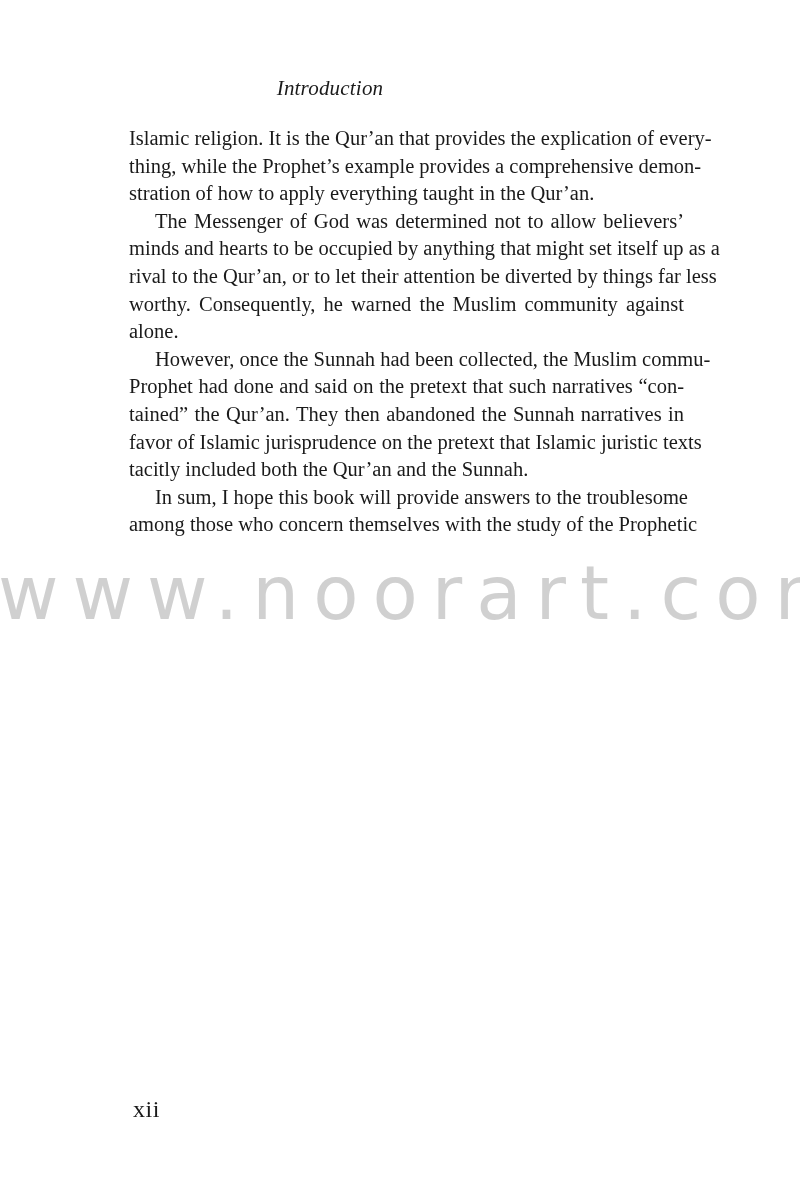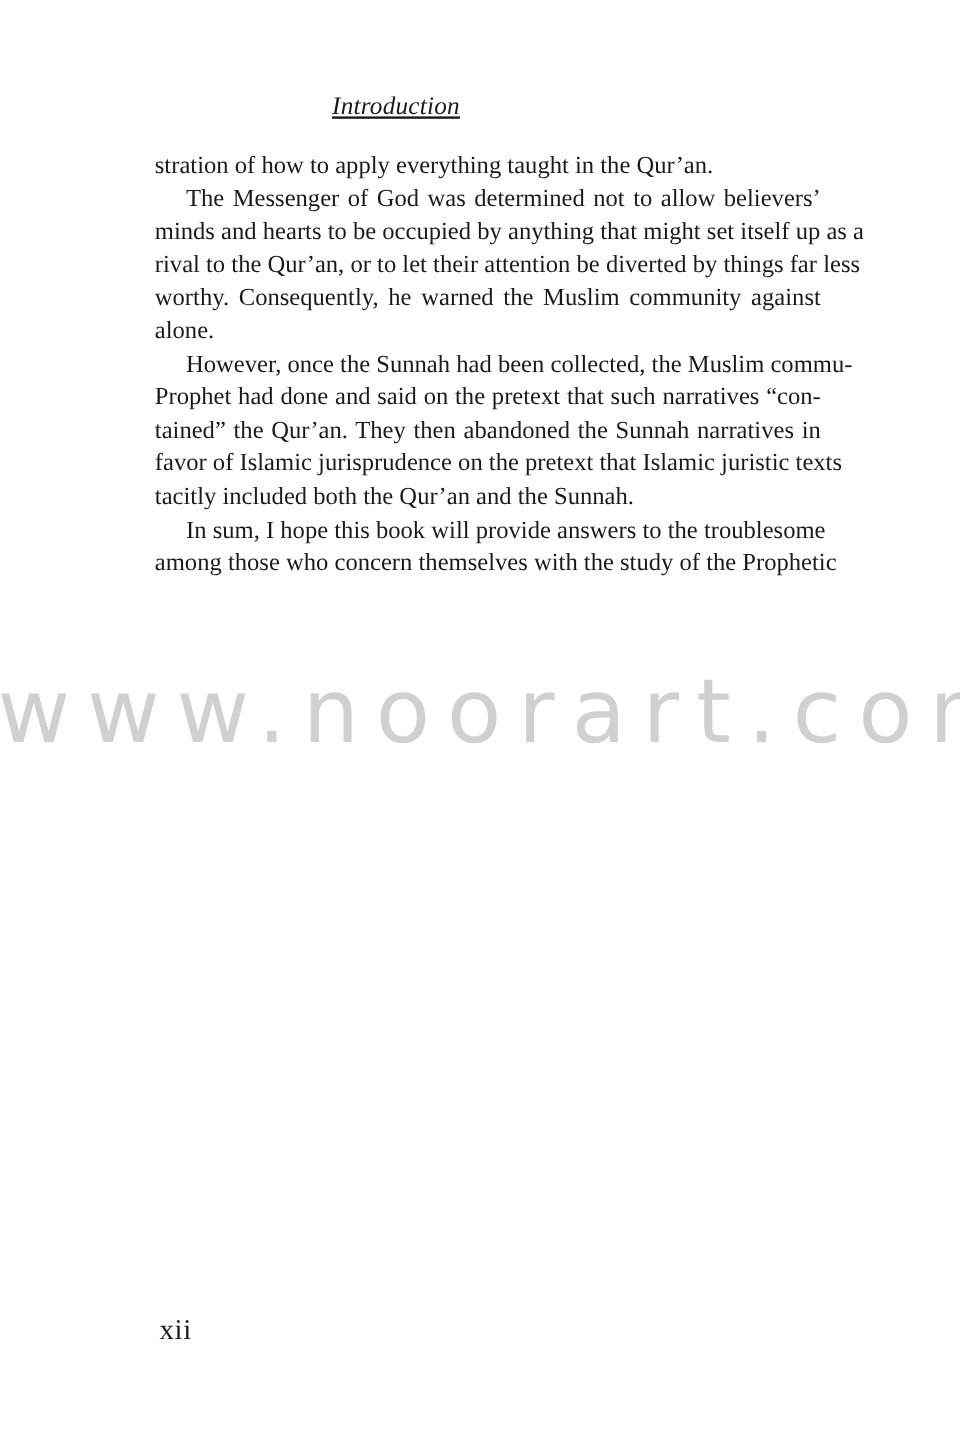--- a/index.html
+++ b/index.html
@@ -1,31 +1,33 @@
 <!DOCTYPE html>
 <html><head>
 <meta charset="utf-8">
 <style>
   html, body { margin:0; padding:0; background:#ffffff; }
   body { width:800px; height:1192px; position:relative; overflow:hidden; font-family:"Liberation Serif", serif; color:#1a1a1a; }
-  .running-head { position:absolute; top:76px; left:0; width:660px; text-align:center; font-style:italic; font-size:21px; letter-spacing:0.2px;text-decoration:underline; }
+  .running-head { position:absolute; top:76px; left:0; width:660px; text-align:center; font-style:italic; font-size:21px; letter-spacing:0.2px; }
   .text-block { position:absolute; top:125px; left:129px; width:555px; font-size:20.5px; line-height:27.6px; text-align:justify; }
   .para { margin:0; text-indent:0; }
   .line { display:block; text-align:justify; text-align-last:justify; white-space:nowrap; }
   .line.last { text-align-last:left; }
   .watermark { position:absolute; top:556px; left:-2px; width:810px; font-family:"DejaVu Sans", sans-serif; font-size:74px; color:rgba(170,170,170,0.55); letter-spacing:14px; white-space:nowrap; pointer-events:none; line-height:1; }
   .folio { position:absolute; top:1096px; left:133px; font-size:24px; letter-spacing:0.5px; }
 </style>
 </head>
 <body>
 
 <div class="running-head">Introduction</div>
 
 <div class="text-block">
   <p class="para">
+    <span class="line">Islamic religion. It is the Qur’an that provides the explication of every-</span>
+    <span class="line">thing, while the Prophet’s example provides a comprehensive demon-</span>
     <span class="line last">stration of how to apply everything taught in the Qur’an.</span>
   </p>
   <p class="para">
     <span class="line" style="padding-left:26px">The Messenger of God was determined not to allow believers’</span>
     <span class="line">minds and hearts to be occupied by anything that might set itself up as a</span>
     <span class="line">rival to the Qur’an, or to let their attention be diverted by things far less</span>
     <span class="line">worthy. Consequently, he warned the Muslim community against</span>
     <span class="line last">alone.</span>
   </p>
   <p class="para">

